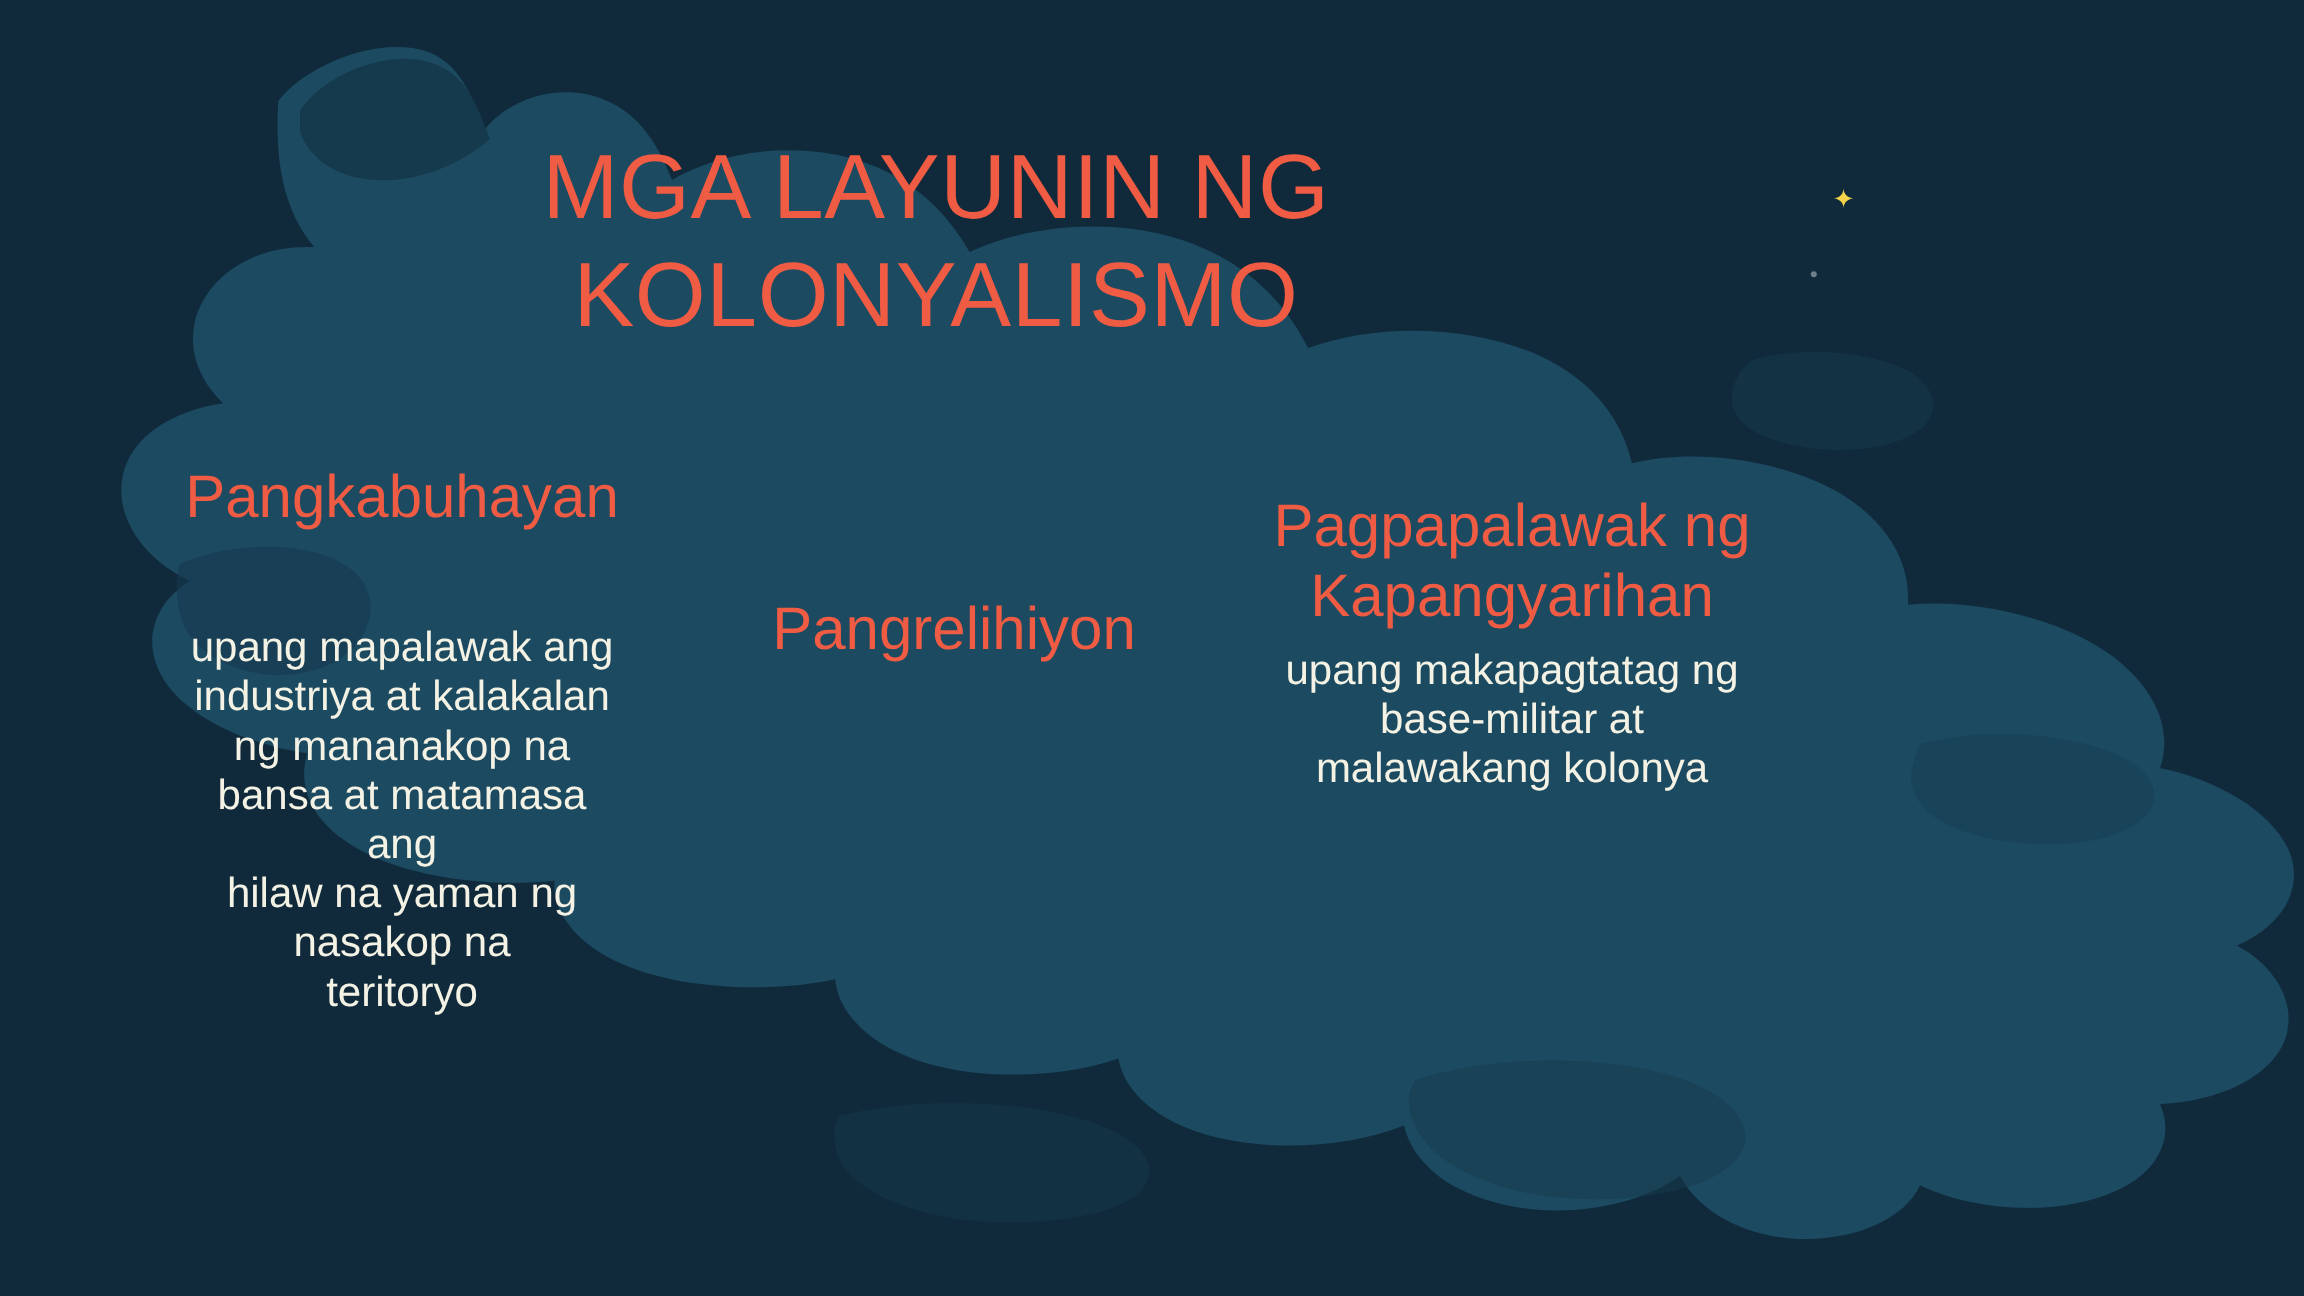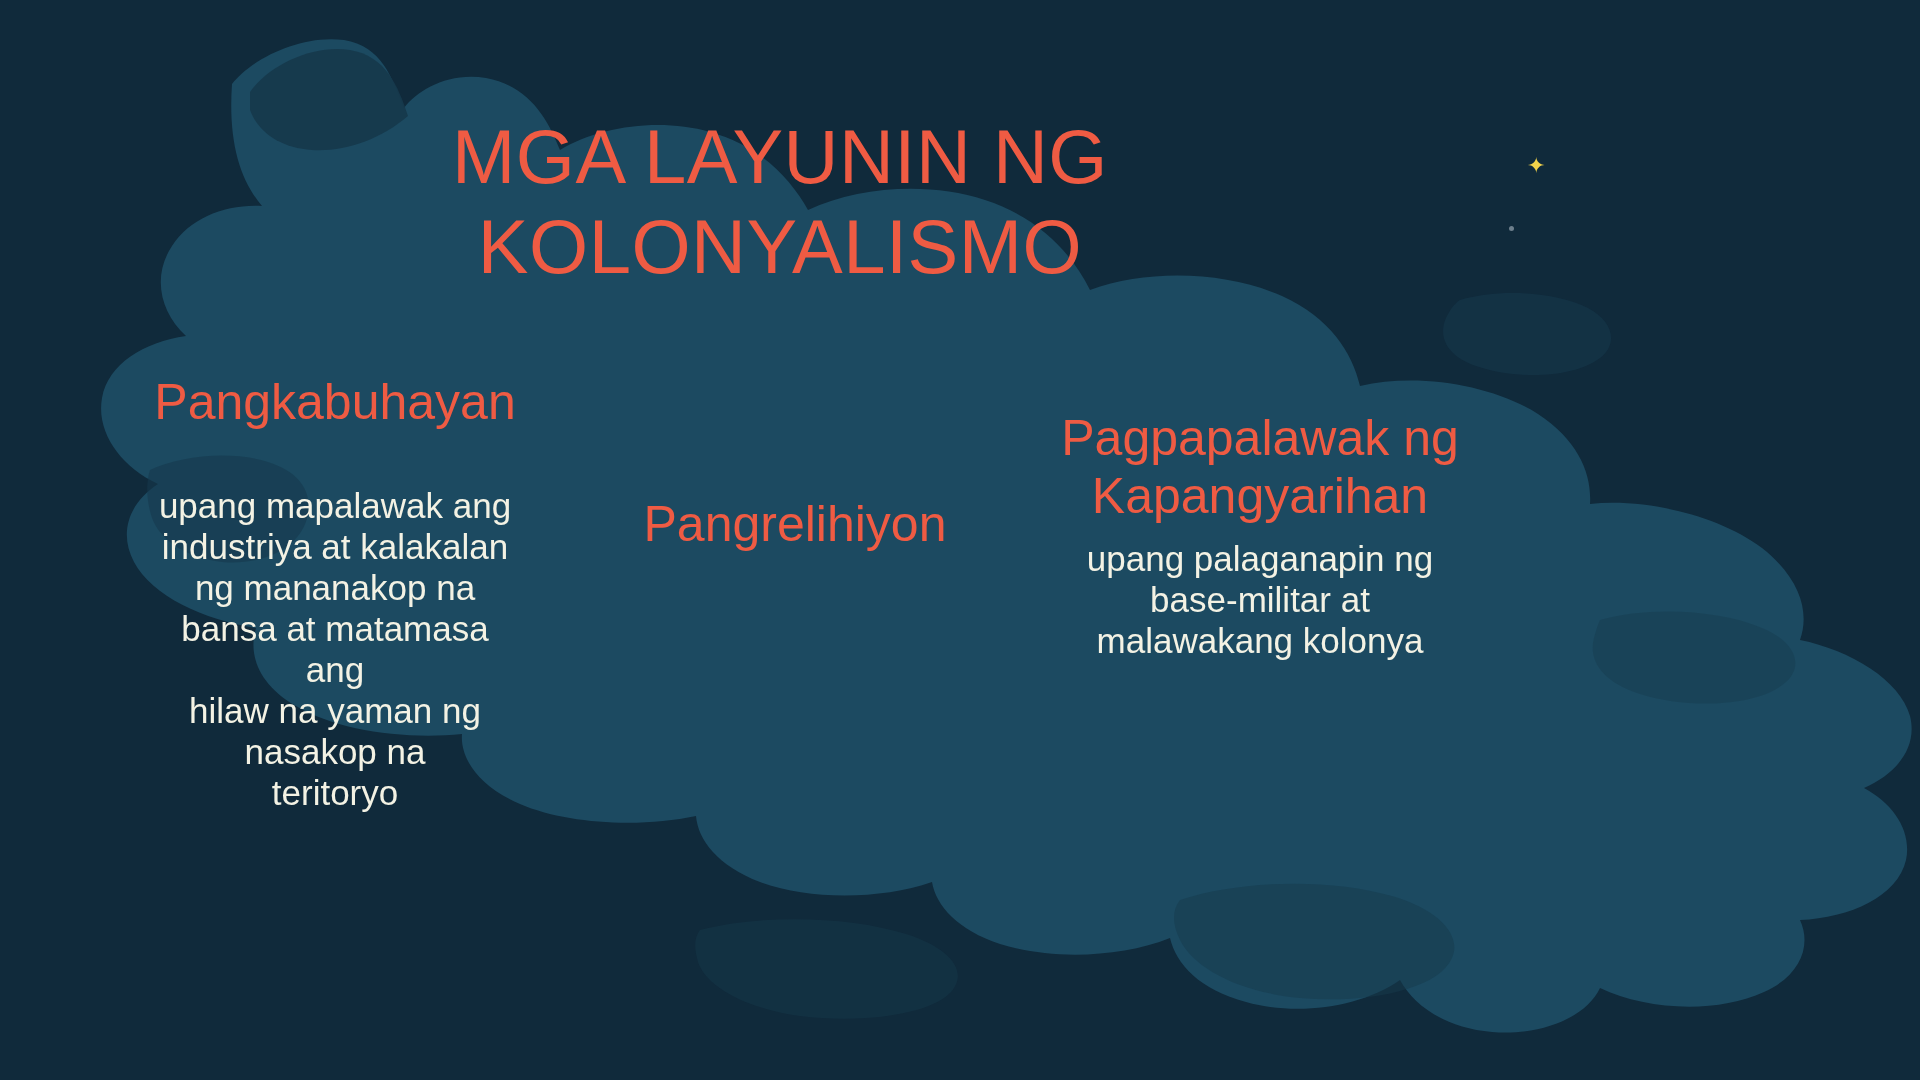--- a/index.html
+++ b/index.html
@@ -57,31 +57,31 @@
     line-height: 1.15;
   }
   .col-body {
     color: #f3f2e4;
     font-size: 35px;
     line-height: 1.17;
     white-space: pre-line;
   }
 
   
-  #col1 { left: 150px; top: 464px; width: 370px; text-align: center; }
+  #col1 { left: 150px; top: 476px; width: 370px; text-align: center; }
   #col1 .col-head {
     position: absolute;
     left: 0;
     top: -90px;
     width: 370px;
     height: 60px;
     overflow: visible;
     word-break: break-all;
   }
-  #col1 .col-body { margin-top: 22px; }
+  #col1 .col-body { margin-top: 44px; }
 
   #col2 { left: 560px; top: 480px; width: 470px; }
   #col2 .col-head { margin-bottom: 18px; margin-top: 16px; }
 
   #col3 { left: 1040px; top: 410px; width: 440px; }
   #col3 .col-head { margin-bottom: 14px; }
 
   
   .sparkle {
     position: absolute;
@@ -222,18 +222,18 @@
 teritoryo</div>
   </div>
 
   <div class="col" id="col2">
     <div class="col-head">Pangrelihiyon</div>
   </div>
 
   <div class="col" id="col3">
     <div class="col-head" style="white-space: pre-line;">Pagpapalawak ng
 Kapangyarihan</div>
-    <div class="col-body">upang palaganapin ng
+    <div class="col-body">upang makapagtatag ng
 base-militar at
 malawakang kolonya</div>
   </div>
 
 </div>
 
 </body></html>

